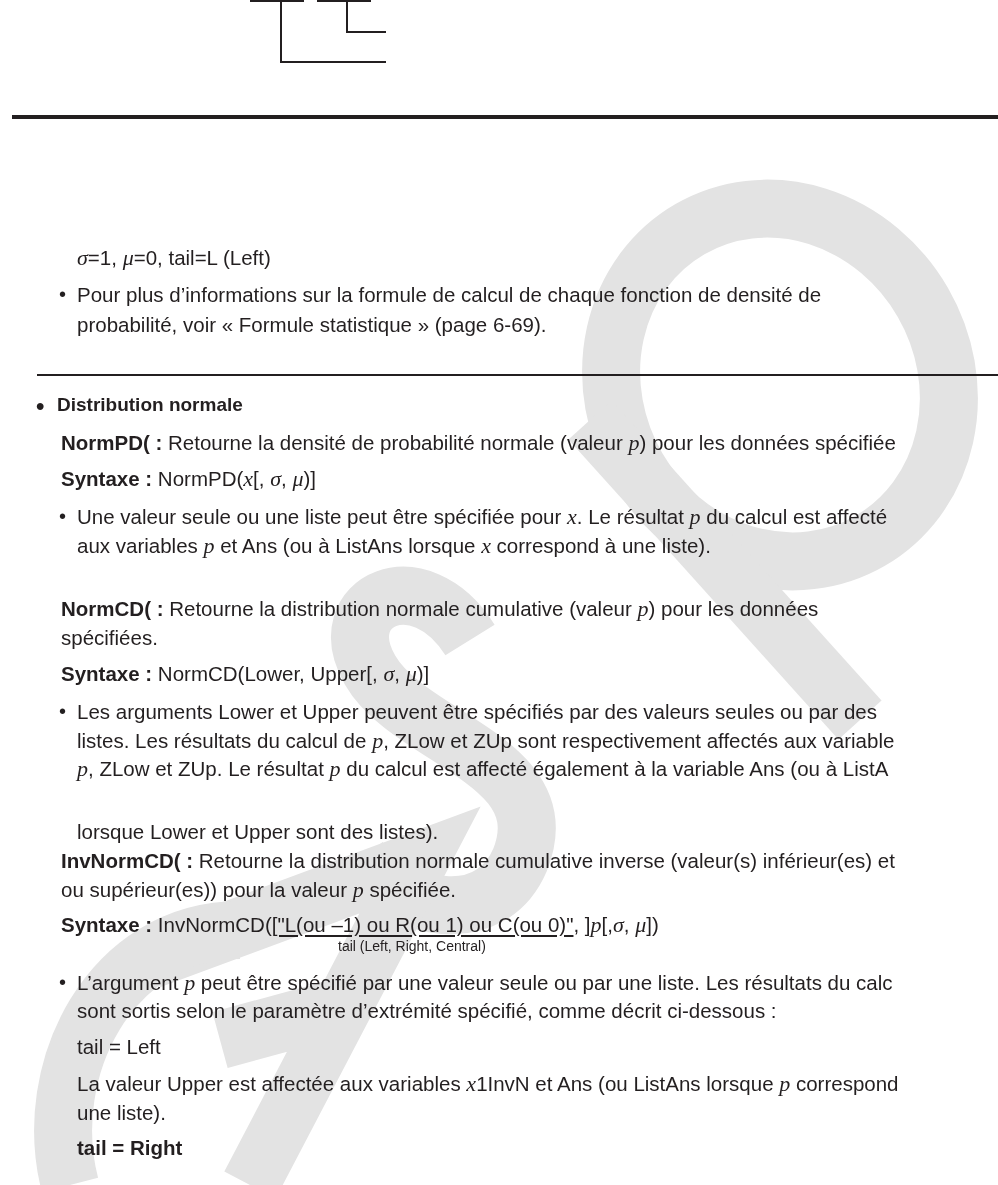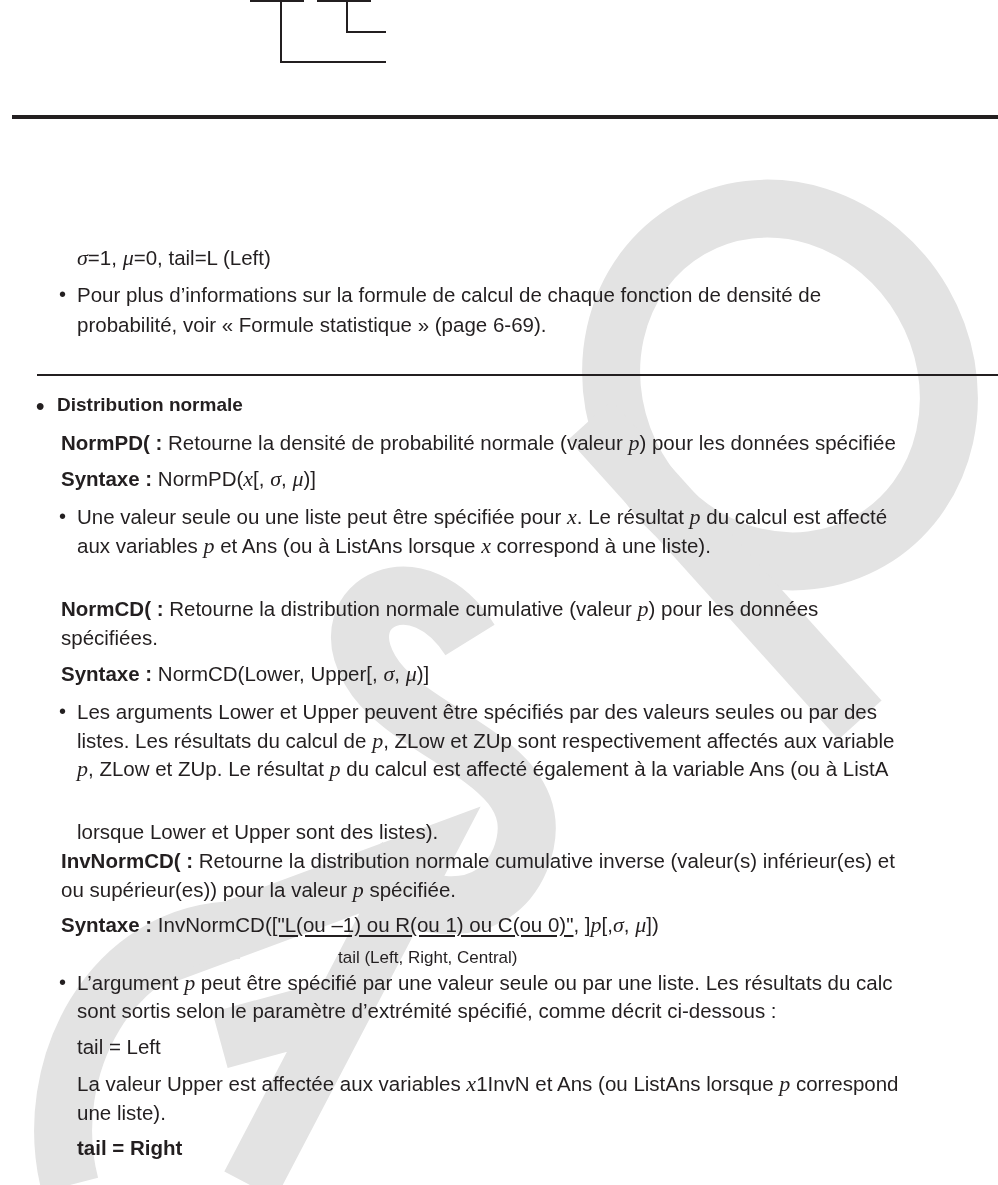--- a/index.html
+++ b/index.html
@@ -8,21 +8,21 @@
       font-family: "Liberation Sans", sans-serif; color: #231f20;
     }
     .watermark { position: absolute; left: 0; top: 0; width: 998px; height: 1185px; z-index: 0; pointer-events: none; }
     .content { position: absolute; left: 12px; top: 0; width: 998px; height: 1185px; z-index: 1; }
     .abs { position: absolute; white-space: nowrap; }
     .txt { font-size: 20.5px; line-height: 24px; }
     .b { font-weight: bold; }
     .m { font-family: "Liberation Serif", serif; font-style: italic; font-size: 22px; }
     .h { font-size: 19px; font-weight: bold; line-height: 28px; }
     .ul { text-decoration: underline; text-underline-offset: 3px; }
-    .small { font-size: 17px; line-height: 16px; margin-top: 12px; }
+    .small { font-size: 14px; line-height: 16px; }
     .rule { position: absolute; background: #231f20; }
     .bullet { position: absolute; font-size: 20px; }
   </style>
 </head>
 <body>
 
 <svg class="watermark" viewBox="0 0 998 1185" xmlns="http://www.w3.org/2000/svg">
   <g fill="none" stroke="#e3e3e3" stroke-width="58">
 
     <ellipse cx="780" cy="385" rx="165" ry="180" transform="rotate(-30 780 385)"></ellipse>

